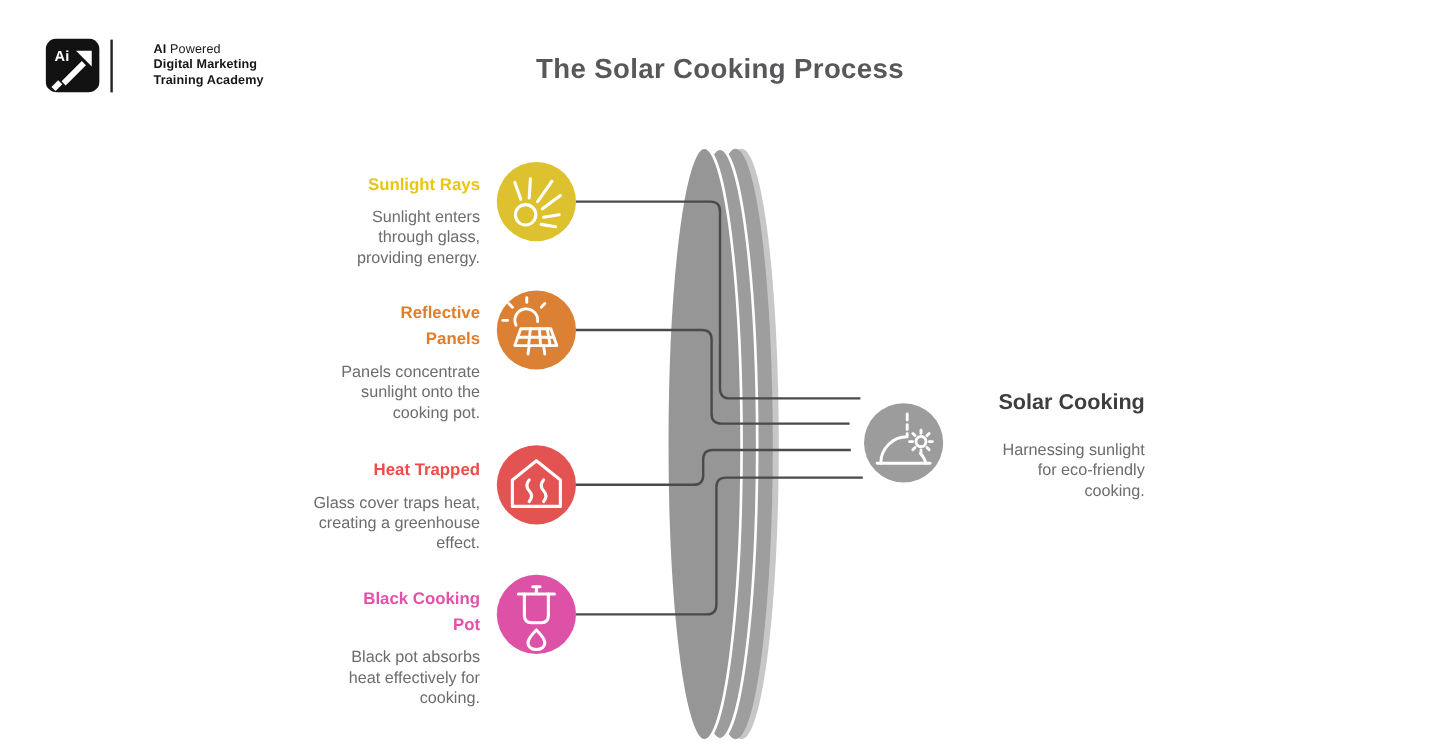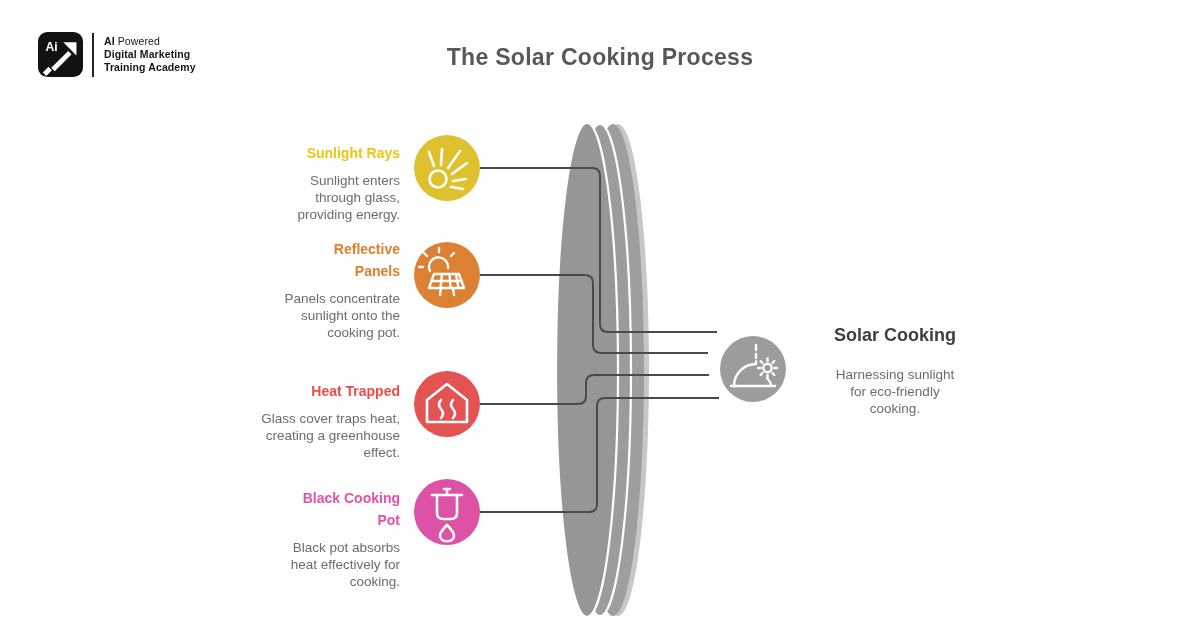--- a/index.html
+++ b/index.html
@@ -4,43 +4,43 @@
 <style>
   html,body{margin:0;padding:0;background:#ffffff;}
   .canvas{
     position:relative;width:1020px;height:628px;background:#ffffff;overflow:hidden;
     font-family:"Liberation Sans", sans-serif;
   }
   
   .brand{position:absolute;left:38px;top:32px;display:flex;align-items:center;}
   .brand-mark{width:45px;height:45px;display:block;}
   .brand-divider{width:2px;height:44px;background:#232323;margin:0 10px 0 9px;}
-  .brand-text{font-size:10.5px;line-height:13px;color:#161616;letter-spacing:.1px;}
+  .brand-text{font-size:10.5px;line-height:13px;color:#161616;letter-spacing:.1px;margin-left:24px;}
   .brand-text .strong{font-weight:700;}
   
   .page-title{
     position:absolute;left:0;top:44px;width:1200px;margin:0;text-align:center;
     font-size:23px;font-weight:700;color:#58585A;letter-spacing:.3px;
   }
   
   .scene{position:absolute;left:0;top:0;width:1200px;height:628px;pointer-events:none;}
   .connector{fill:none;stroke-width:2px;}
   
   .step{position:absolute;left:170px;width:230px;text-align:right;}
   .step h2{margin:0;font-size:14px;line-height:22px;font-weight:700;white-space:pre-line;}
   .step p{margin:9px 0 0 0;font-size:13.5px;line-height:16.8px;color:#6C6C6C;white-space:pre-line;}
-  .step1{top:142px;} .step2{top:238px;} .step3{top:380px;} .step4{top:487px;text-align:right;}
+  .step1{top:142px;} .step2{top:249px;} .step3{top:380px;} .step4{top:487px;text-align:right;}
   
   .badge{position:absolute;width:66px;height:66px;border-radius:50%;}
   .badge svg{display:block;width:66px;height:66px;}
   .badge1{left:414px;top:135px;} .badge2{left:414px;top:242px;}
   .badge3{left:414px;top:371px;} .badge4{left:414px;top:479px;}
   .badge-result{left:720px;top:336px;}
   
-  .result-text{position:absolute;left:800px;top:324px;width:190px;text-align:center;}
+  .result-text{position:absolute;left:764px;top:324px;width:190px;text-align:right;}
   .result-text h2{margin:0;font-size:18px;line-height:22px;font-weight:700;}
   .result-text p{margin:20px 0 0 0;font-size:13.5px;line-height:17px;color:#6C6C6C;white-space:pre-line;}
 </style>
 </head>
 <body>
 
 <div class="canvas">
 
   <div class="brand">
     <svg class="brand-mark" viewBox="0 0 48 48">

